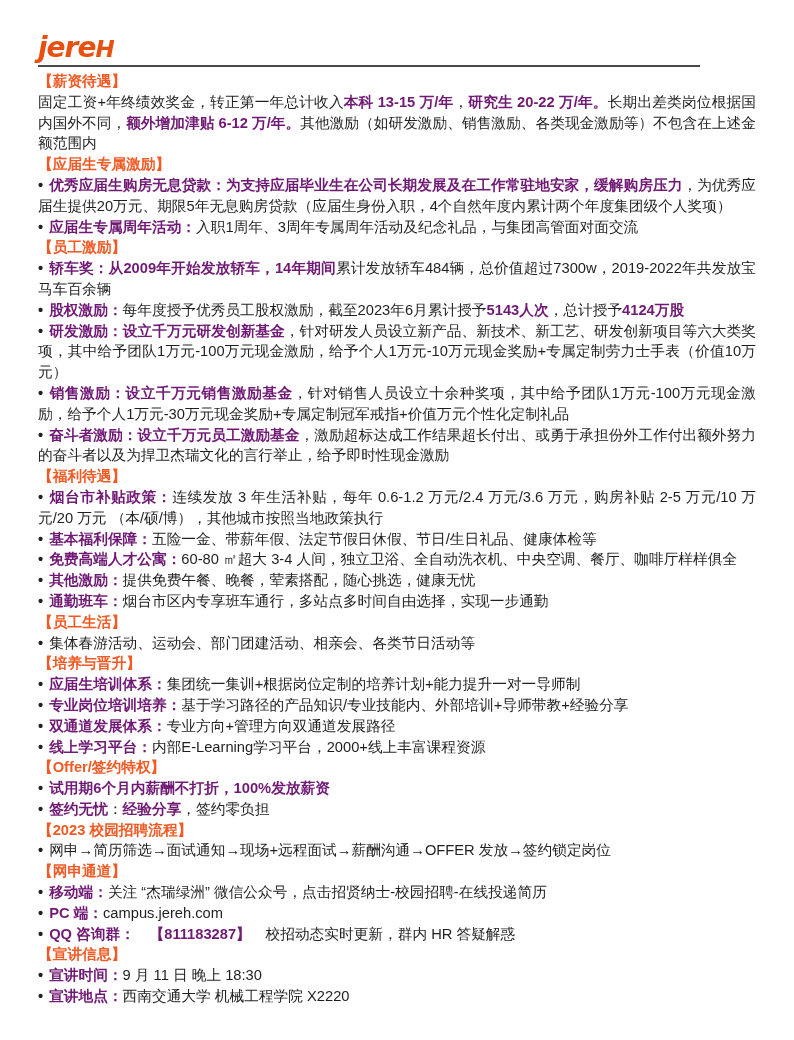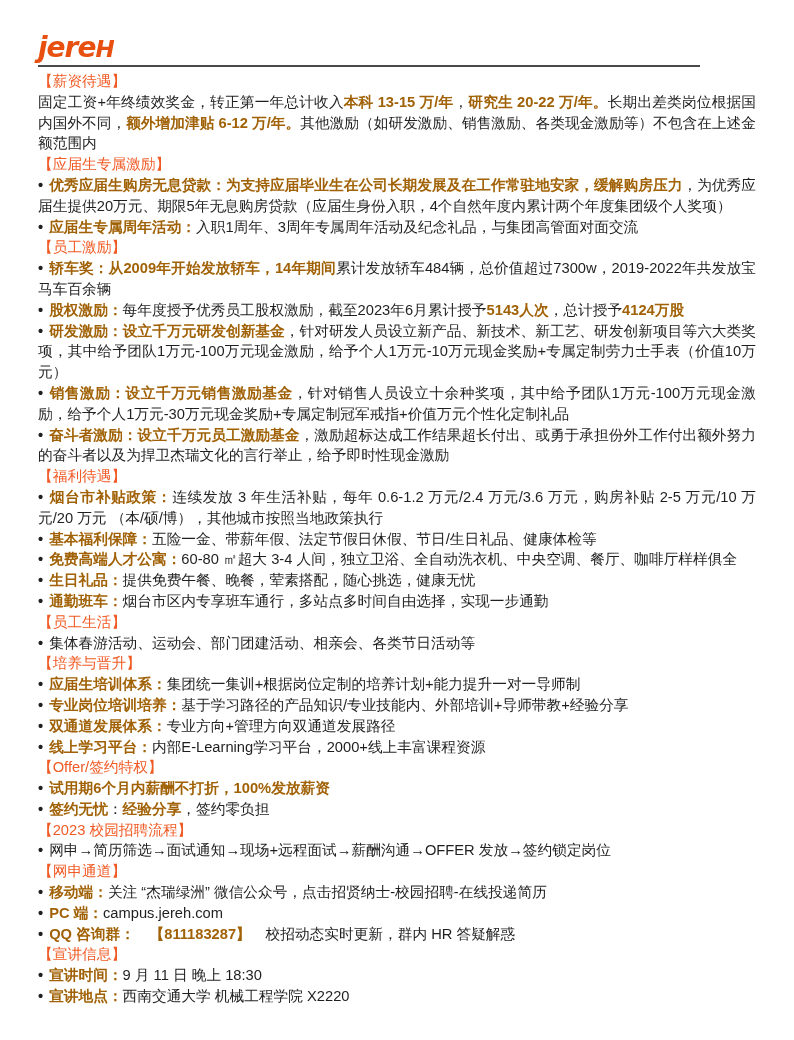--- a/index.html
+++ b/index.html
@@ -42,32 +42,32 @@
     margin-top:5px;
   }
   .doc{
     margin-top:4px;
     font-size:14.7px;
     line-height:20.8px;
     width:718px;
   }
   .sec-title{
     color:var(--accent);
-    font-weight:normal;
+    font-weight:bold;
   }
   .item{
     text-align:justify;
   }
   .dot{
     font-weight:bold;
     margin-right:6px;
   }
   .b{
     font-weight:bold;
-    color:#a16207;
+    color:#701a75;
   }
 </style>
 </head>
 <body>
 
 <div class="page">
   <div class="header">
     <div class="logo"><span class="logo-main">jere</span><span class="logo-h">H</span></div>
     <div class="divider"></div>
   </div>
@@ -80,21 +80,21 @@
       <div class="sec-title">【员工激励】</div>
       <div class="item"><span class="dot">•</span><span class="b">轿车奖：从2009年开始发放轿车，14年期间</span><span>累计发放轿车484辆，总价值超过7300w，2019-2022年共发放宝马车百余辆</span></div>
       <div class="item"><span class="dot">•</span><span class="b">股权激励：</span><span>每年度授予优秀员工股权激励，截至2023年6月累计授予</span><span class="b">5143人次</span><span>，总计授予</span><span class="b">4124万股</span></div>
       <div class="item"><span class="dot">•</span><span class="b">研发激励：设立千万元研发创新基金</span><span>，针对研发人员设立新产品、新技术、新工艺、研发创新项目等六大类奖项，其中给予团队1万元-100万元现金激励，给予个人1万元-10万元现金奖励+专属定制劳力士手表（价值10万元）</span></div>
       <div class="item"><span class="dot">•</span><span class="b">销售激励：设立千万元销售激励基金</span><span>，针对销售人员设立十余种奖项，其中给予团队1万元-100万元现金激励，给予个人1万元-30万元现金奖励+专属定制冠军戒指+价值万元个性化定制礼品</span></div>
       <div class="item"><span class="dot">•</span><span class="b">奋斗者激励：设立千万元员工激励基金</span><span>，激励超标达成工作结果超长付出、或勇于承担份外工作付出额外努力的奋斗者以及为捍卫杰瑞文化的言行举止，给予即时性现金激励</span></div>
       <div class="sec-title">【福利待遇】</div>
       <div class="item"><span class="dot">•</span><span class="b">烟台市补贴政策：</span><span>连续发放 3 年生活补贴，每年 0.6-1.2 万元/2.4 万元/3.6 万元，购房补贴 2-5 万元/10 万元/20 万元 （本/硕/博），其他城市按照当地政策执行</span></div>
       <div class="item"><span class="dot">•</span><span class="b">基本福利保障：</span><span>五险一金、带薪年假、法定节假日休假、节日/生日礼品、健康体检等</span></div>
       <div class="item"><span class="dot">•</span><span class="b">免费高端人才公寓：</span><span>60-80 ㎡超大 3-4 人间，独立卫浴、全自动洗衣机、中央空调、餐厅、咖啡厅样样俱全</span></div>
-      <div class="item"><span class="dot">•</span><span class="b">生日礼品：</span><span>提供免费午餐、晚餐，荤素搭配，随心挑选，健康无忧</span></div>
+      <div class="item"><span class="dot">•</span><span class="b">其他激励：</span><span>提供免费午餐、晚餐，荤素搭配，随心挑选，健康无忧</span></div>
       <div class="item"><span class="dot">•</span><span class="b">通勤班车：</span><span>烟台市区内专享班车通行，多站点多时间自由选择，实现一步通勤</span></div>
       <div class="sec-title">【员工生活】</div>
       <div class="item"><span class="dot">•</span><span>集体春游活动、运动会、部门团建活动、相亲会、各类节日活动等</span></div>
       <div class="sec-title">【培养与晋升】</div>
       <div class="item"><span class="dot">•</span><span class="b">应届生培训体系：</span><span>集团统一集训+根据岗位定制的培养计划+能力提升一对一导师制</span></div>
       <div class="item"><span class="dot">•</span><span class="b">专业岗位培训培养：</span><span>基于学习路径的产品知识/专业技能内、外部培训+导师带教+经验分享</span></div>
       <div class="item"><span class="dot">•</span><span class="b">双通道发展体系：</span><span>专业方向+管理方向双通道发展路径</span></div>
       <div class="item"><span class="dot">•</span><span class="b">线上学习平台：</span><span>内部E-Learning学习平台，2000+线上丰富课程资源</span></div>
       <div class="sec-title">【Offer/签约特权】</div>
       <div class="item"><span class="dot">•</span><span class="b">试用期6个月内薪酬不打折，100%发放薪资</span></div>

